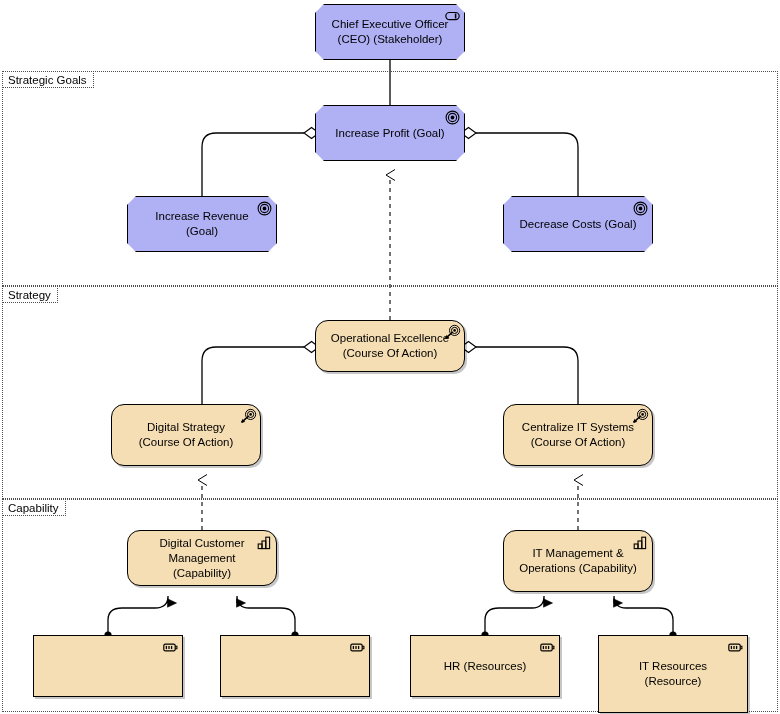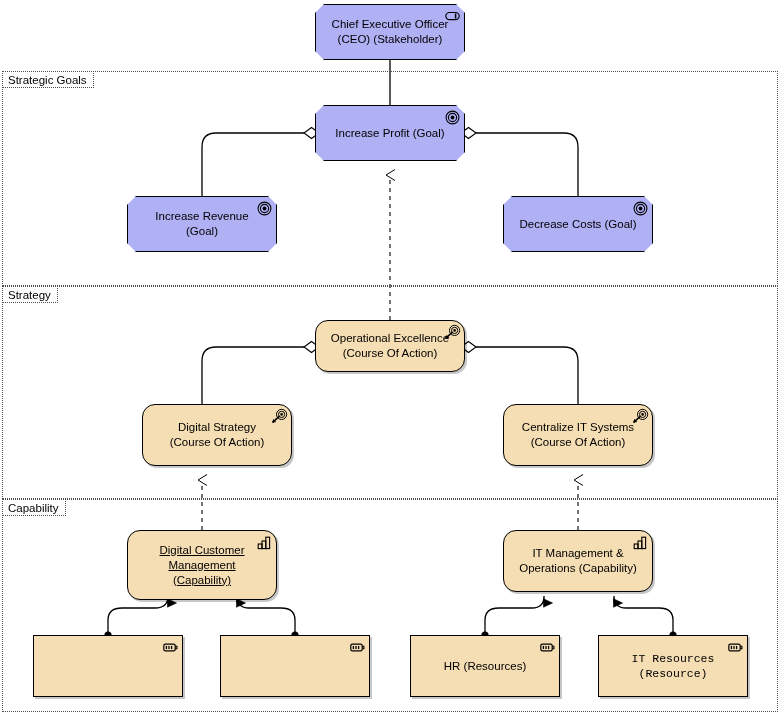--- a/index.html
+++ b/index.html
@@ -222,21 +222,21 @@
       <svg class="icon" viewBox="0 0 15 15">
         <circle cx="9.6" cy="5.4" r="5.1" fill="none" stroke="#000" stroke-width="1"></circle>
         <circle cx="9.6" cy="5.4" r="3.1" fill="none" stroke="#000" stroke-width="1"></circle>
         <circle cx="9.6" cy="5.4" r="1.3" fill="#000"></circle>
         <path d="M0.6,13.4 L7.6,7.0" stroke="#000" stroke-width="1.6"></path>
         <path d="M0.2,13.8 L4.2,13.0 L1.2,10.0 Z" fill="#000"></path>
       </svg>
     </span>
   </div>
 
-  <div class="node n-strategy" style="left:142px;top:404px;width:150px;height:62px;">
+  <div class="node n-strategy" style="left:111px;top:404px;width:150px;height:62px;">
     <div class="label">
       <div>Digital Strategy</div>
       <div>(Course Of Action)</div>
     </div>
     <span class="nicon">
       <svg class="icon" viewBox="0 0 15 15">
         <circle cx="9.6" cy="5.4" r="5.1" fill="none" stroke="#000" stroke-width="1"></circle>
         <circle cx="9.6" cy="5.4" r="3.1" fill="none" stroke="#000" stroke-width="1"></circle>
         <circle cx="9.6" cy="5.4" r="1.3" fill="#000"></circle>
         <path d="M0.6,13.4 L7.6,7.0" stroke="#000" stroke-width="1.6"></path>
@@ -254,21 +254,21 @@
       <svg class="icon" viewBox="0 0 15 15">
         <circle cx="9.6" cy="5.4" r="5.1" fill="none" stroke="#000" stroke-width="1"></circle>
         <circle cx="9.6" cy="5.4" r="3.1" fill="none" stroke="#000" stroke-width="1"></circle>
         <circle cx="9.6" cy="5.4" r="1.3" fill="#000"></circle>
         <path d="M0.6,13.4 L7.6,7.0" stroke="#000" stroke-width="1.6"></path>
         <path d="M0.2,13.8 L4.2,13.0 L1.2,10.0 Z" fill="#000"></path>
       </svg>
     </span>
   </div>
 
-  <div class="node n-strategy" style="left:127px;top:530px;width:150px;height:70px;text-decoration:underline;">
+  <div class="node n-strategy" style="left:127px;top:530px;width:150px;height:56px;">
     <div class="label">
       <div>Digital Customer</div>
       <div>Management (Capability)</div>
     </div>
     <span class="nicon">
       <svg class="icon" viewBox="0 0 15 15">
         <rect x="1.2" y="9.0" width="3.8" height="4.6" fill="none" stroke="#000" stroke-width="1.1"></rect>
         <rect x="5.0" y="6.0" width="3.8" height="7.6" fill="none" stroke="#000" stroke-width="1.1"></rect>
         <rect x="8.8" y="2.2" width="3.8" height="11.4" fill="none" stroke="#000" stroke-width="1.1"></rect>
       </svg>
@@ -321,21 +321,21 @@
       <svg class="icon" viewBox="0 0 15 15">
         <rect x="0.8" y="4.2" width="11.4" height="6.6" rx="1.6" ry="1.6" fill="none" stroke="#000" stroke-width="1.2"></rect>
         <path d="M12.2,6.2 L13.9,6.2 L13.9,8.8 L12.2,8.8" fill="none" stroke="#000" stroke-width="1.1"></path>
         <line x1="3.4" y1="5.9" x2="3.4" y2="9.1" stroke="#000" stroke-width="1.3"></line>
         <line x1="6.0" y1="5.9" x2="6.0" y2="9.1" stroke="#000" stroke-width="1.3"></line>
         <line x1="8.6" y1="5.9" x2="8.6" y2="9.1" stroke="#000" stroke-width="1.3"></line>
       </svg>
     </span>
   </div>
 
-  <div class="node n-resource" style="left:598px;top:635px;width:150px;height:62px;font-family:Liberation Mono, monospace;">
+  <div class="node n-resource" style="left:598px;top:635px;width:150px;height:78px;">
     <div class="label">
       <div>IT Resources (Resource)</div>
     </div>
     <span class="nicon">
       <svg class="icon" viewBox="0 0 15 15">
         <rect x="0.8" y="4.2" width="11.4" height="6.6" rx="1.6" ry="1.6" fill="none" stroke="#000" stroke-width="1.2"></rect>
         <path d="M12.2,6.2 L13.9,6.2 L13.9,8.8 L12.2,8.8" fill="none" stroke="#000" stroke-width="1.1"></path>
         <line x1="3.4" y1="5.9" x2="3.4" y2="9.1" stroke="#000" stroke-width="1.3"></line>
         <line x1="6.0" y1="5.9" x2="6.0" y2="9.1" stroke="#000" stroke-width="1.3"></line>
         <line x1="8.6" y1="5.9" x2="8.6" y2="9.1" stroke="#000" stroke-width="1.3"></line>

